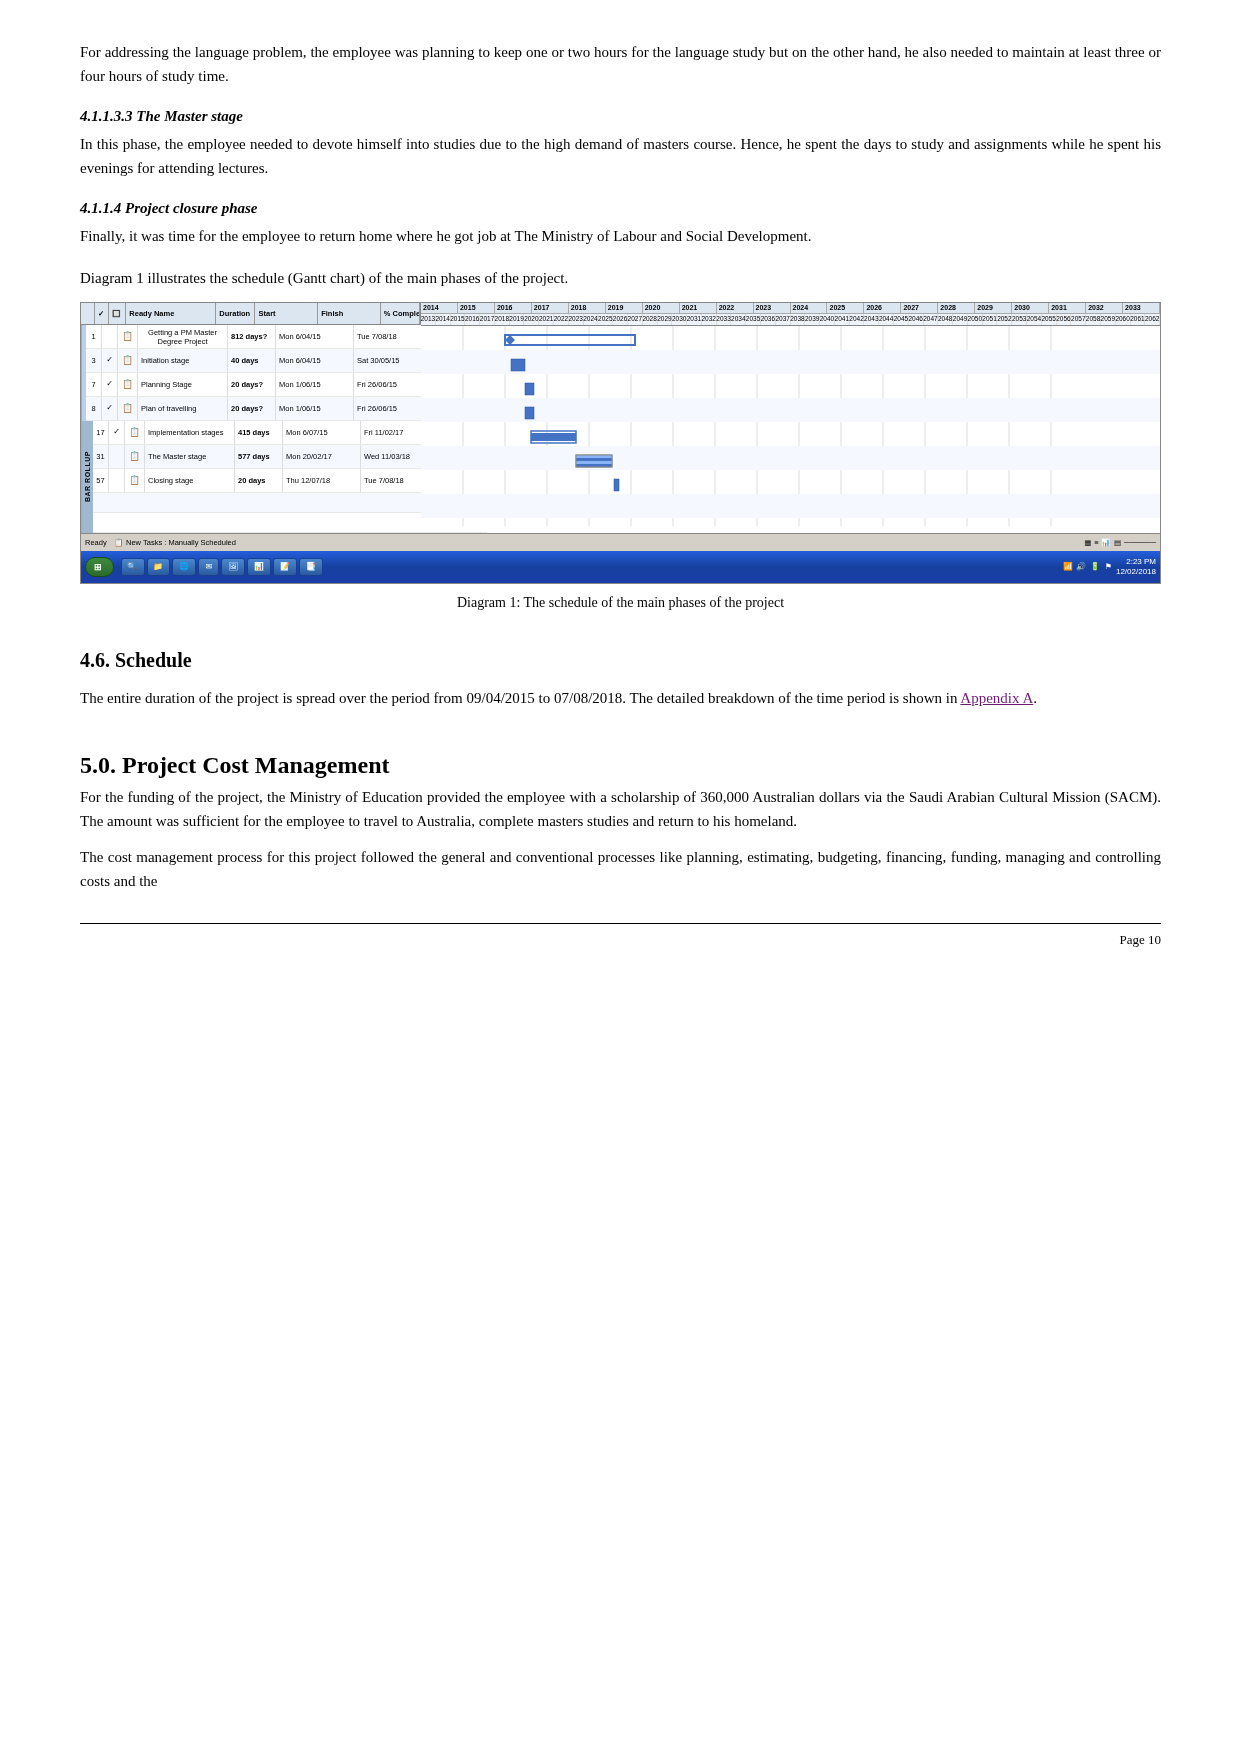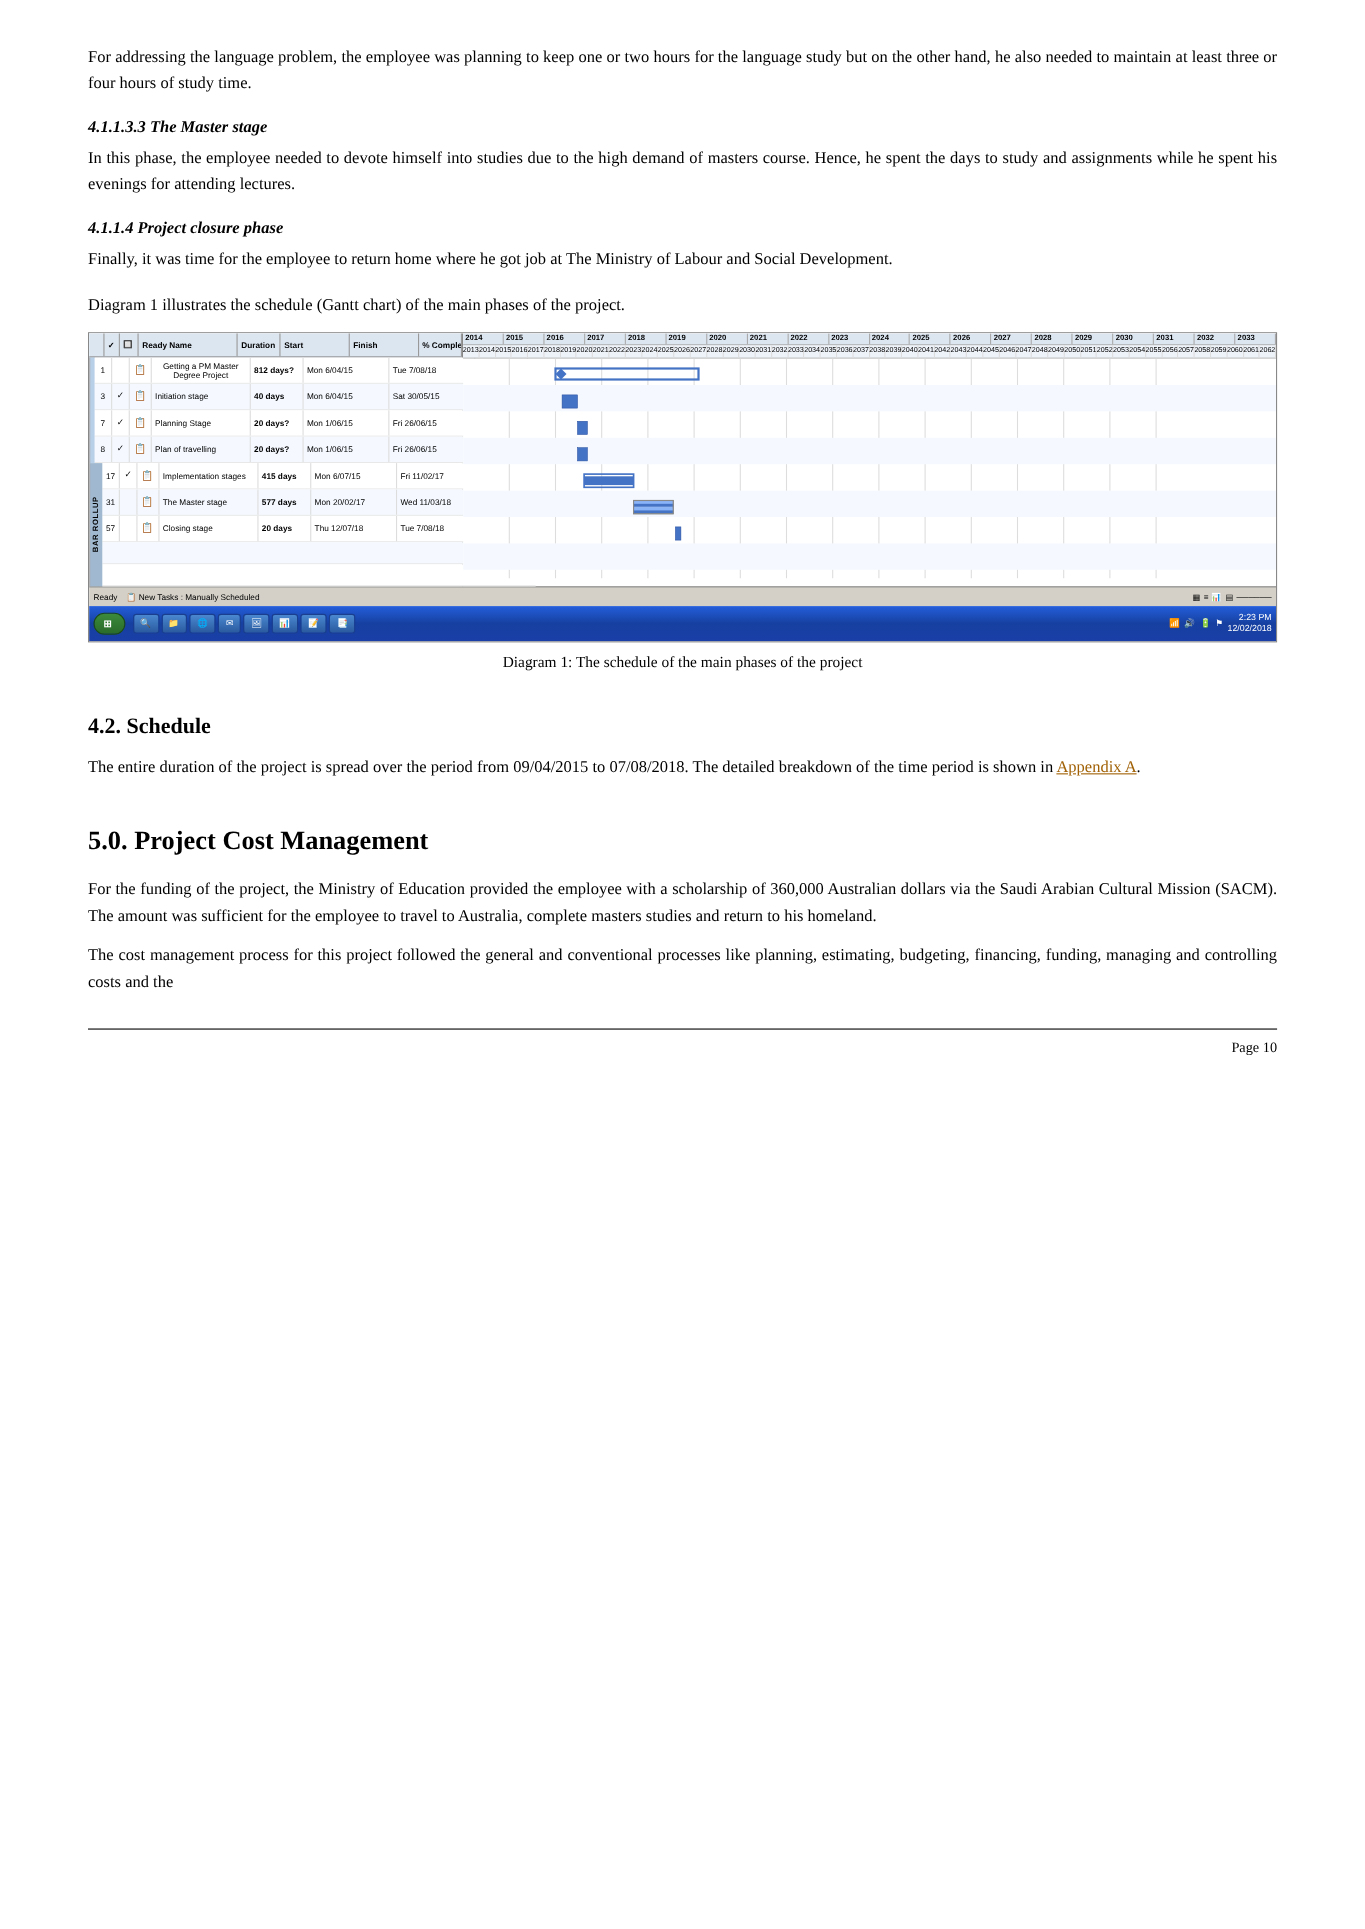--- a/index.html
+++ b/index.html
@@ -26,31 +26,30 @@
     }
     .section-heading-bold {
       font-weight: bold;
       font-size: 20px;
       margin-bottom: 10px;
       margin-top: 30px;
     }
     .section-heading-large {
       font-weight: bold;
       font-size: 24px;
-      margin-bottom: 12px;
       margin-top: 36px;
     }
     .diagram-caption {
       text-align: center;
       font-size: 14px;
       margin-top: 8px;
       margin-bottom: 16px;
     }
     .link-blue {
-      color: #a16207;
+      color: #701a75;
       text-decoration: underline;
     }
     .page-number {
       text-align: right;
       font-size: 13px;
       margin-top: 30px;
       border-top: 1px solid #000;
       padding-top: 6px;
     }
     .gantt-screenshot {
@@ -564,21 +563,21 @@
       <div class="win-time">
         <div>2:23 PM</div>
         <div>12/02/2018</div>
       </div>
     </div>
   </div>
 </div>
 
 <p class="diagram-caption">Diagram 1: The schedule of the main phases of the project</p>
 
-<p class="section-heading-bold">4.2. Schedule</p>
+<p class="section-heading-bold">4.6. Schedule</p>
 
 <p class="body-text">
   <span>The entire duration of the project is spread over the period from 09/04/2015 to 07/08/2018. The detailed breakdown of the time period is shown in </span><span class="link-blue">Appendix A</span><span>.</span>
 </p>
 
 <p class="section-heading-large">5.0. Project Cost Management</p>
 
 <p class="body-text">For the funding of the project, the Ministry of Education provided the employee with a scholarship of 360,000 Australian dollars via the Saudi Arabian Cultural Mission (SACM). The amount was sufficient for the employee to travel to Australia, complete masters studies and return to his homeland.</p>
 
 <p class="body-text">The cost management process for this project followed the general and conventional processes like planning, estimating, budgeting, financing, funding, managing and controlling costs and the</p>

